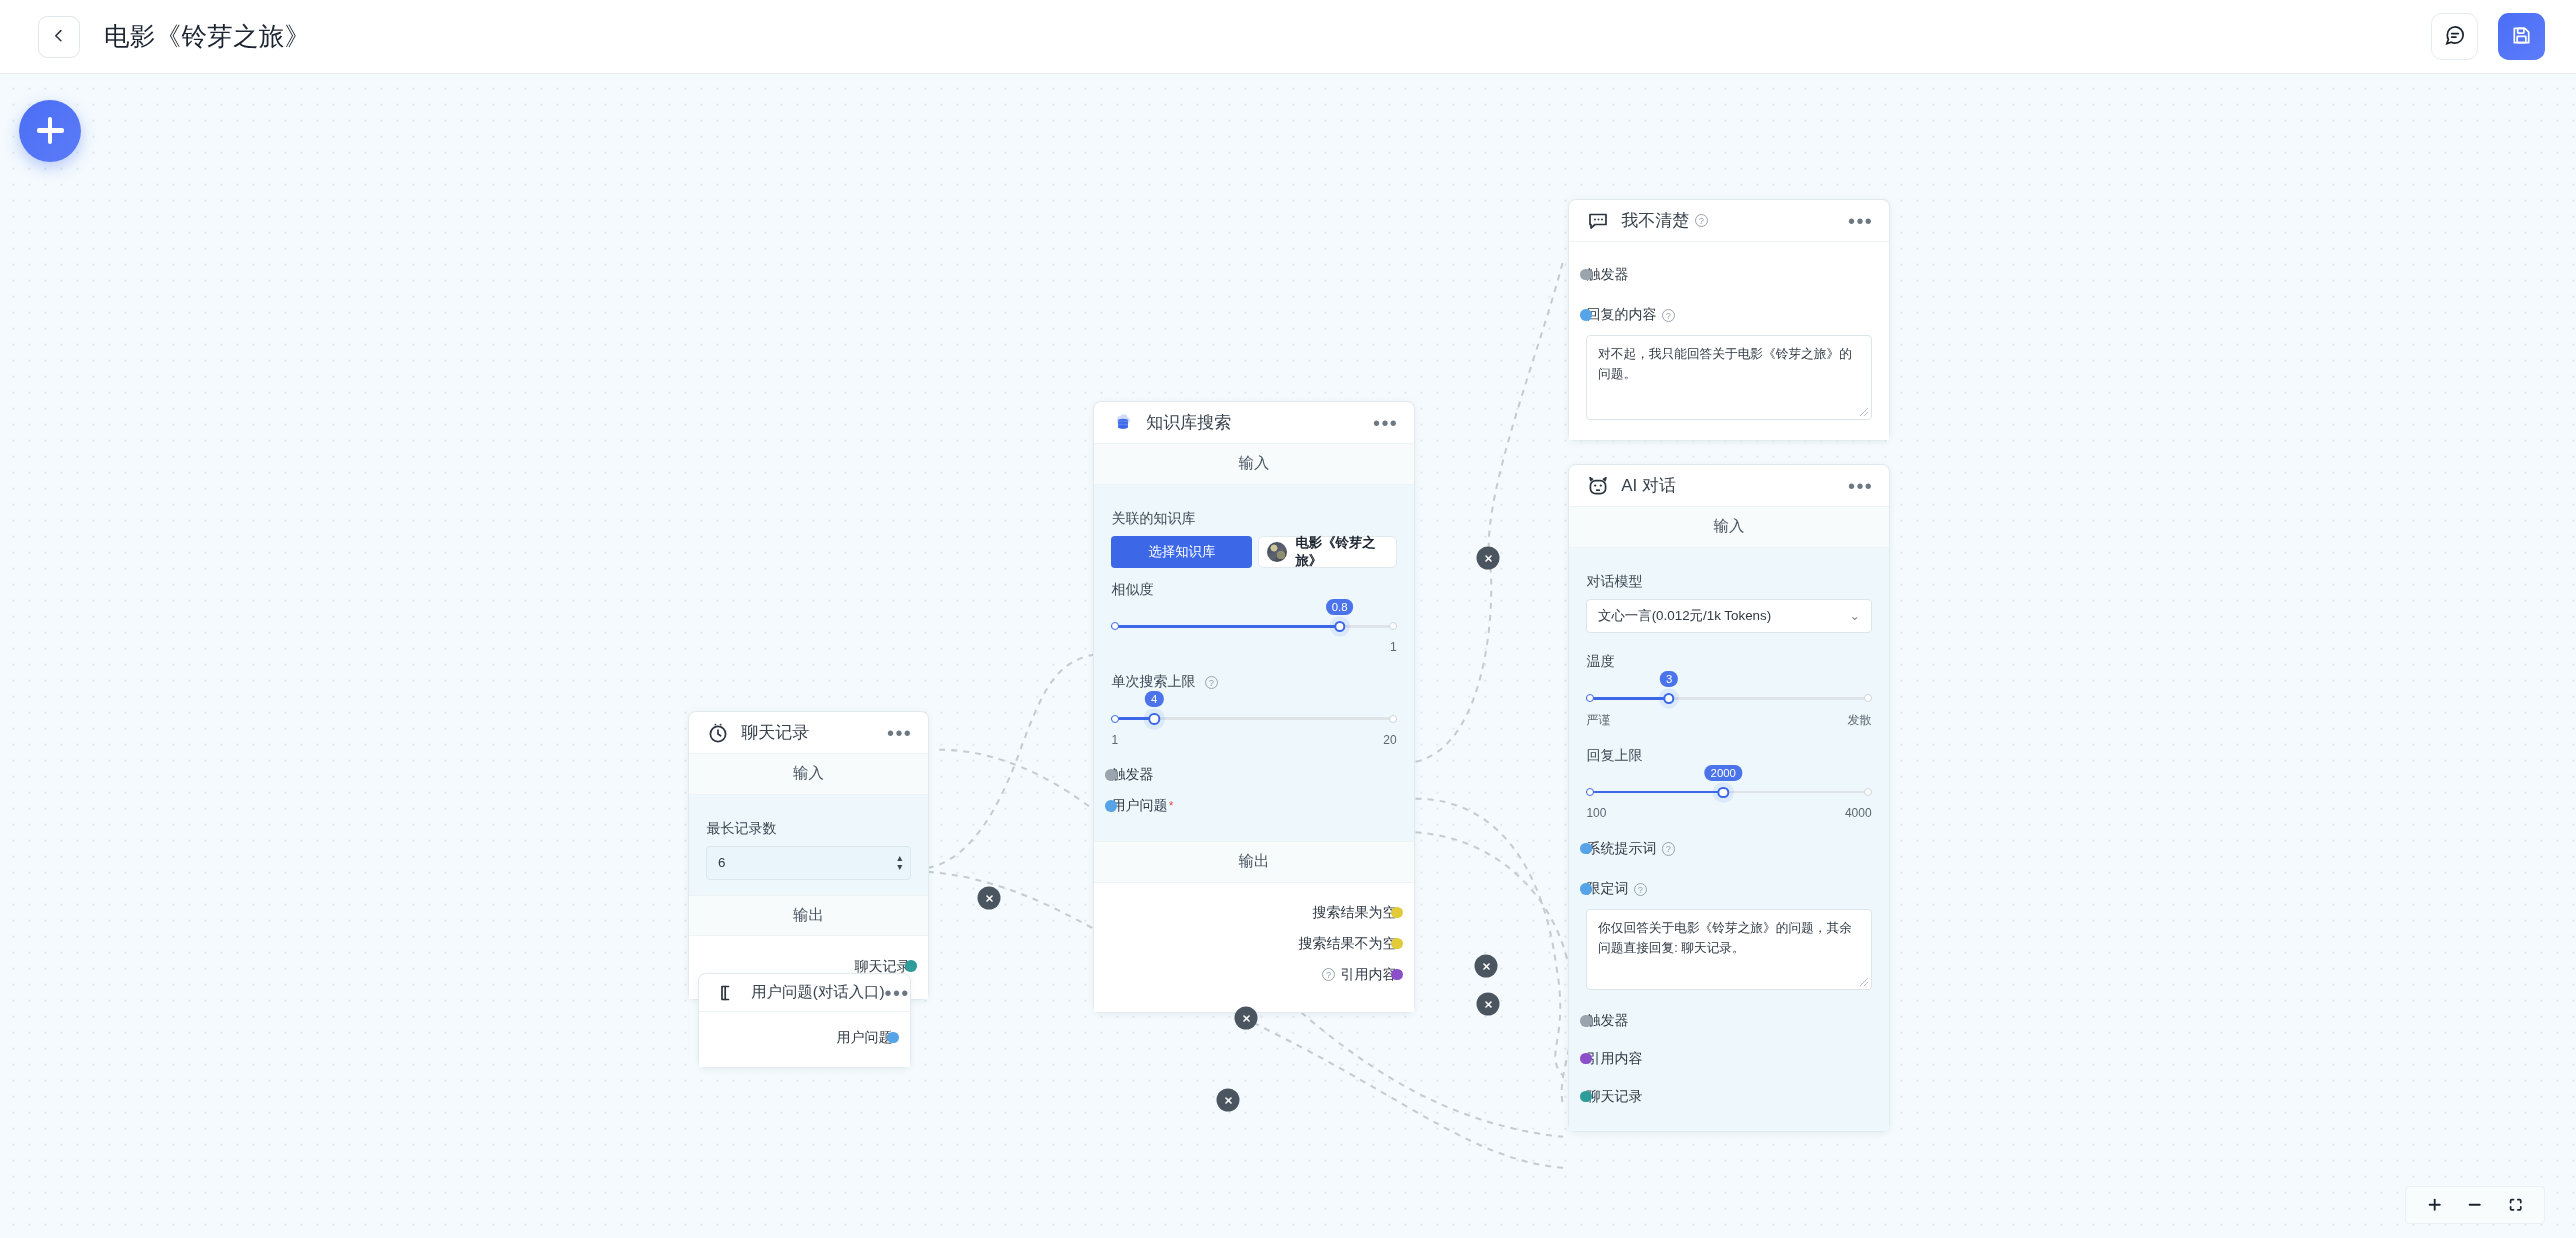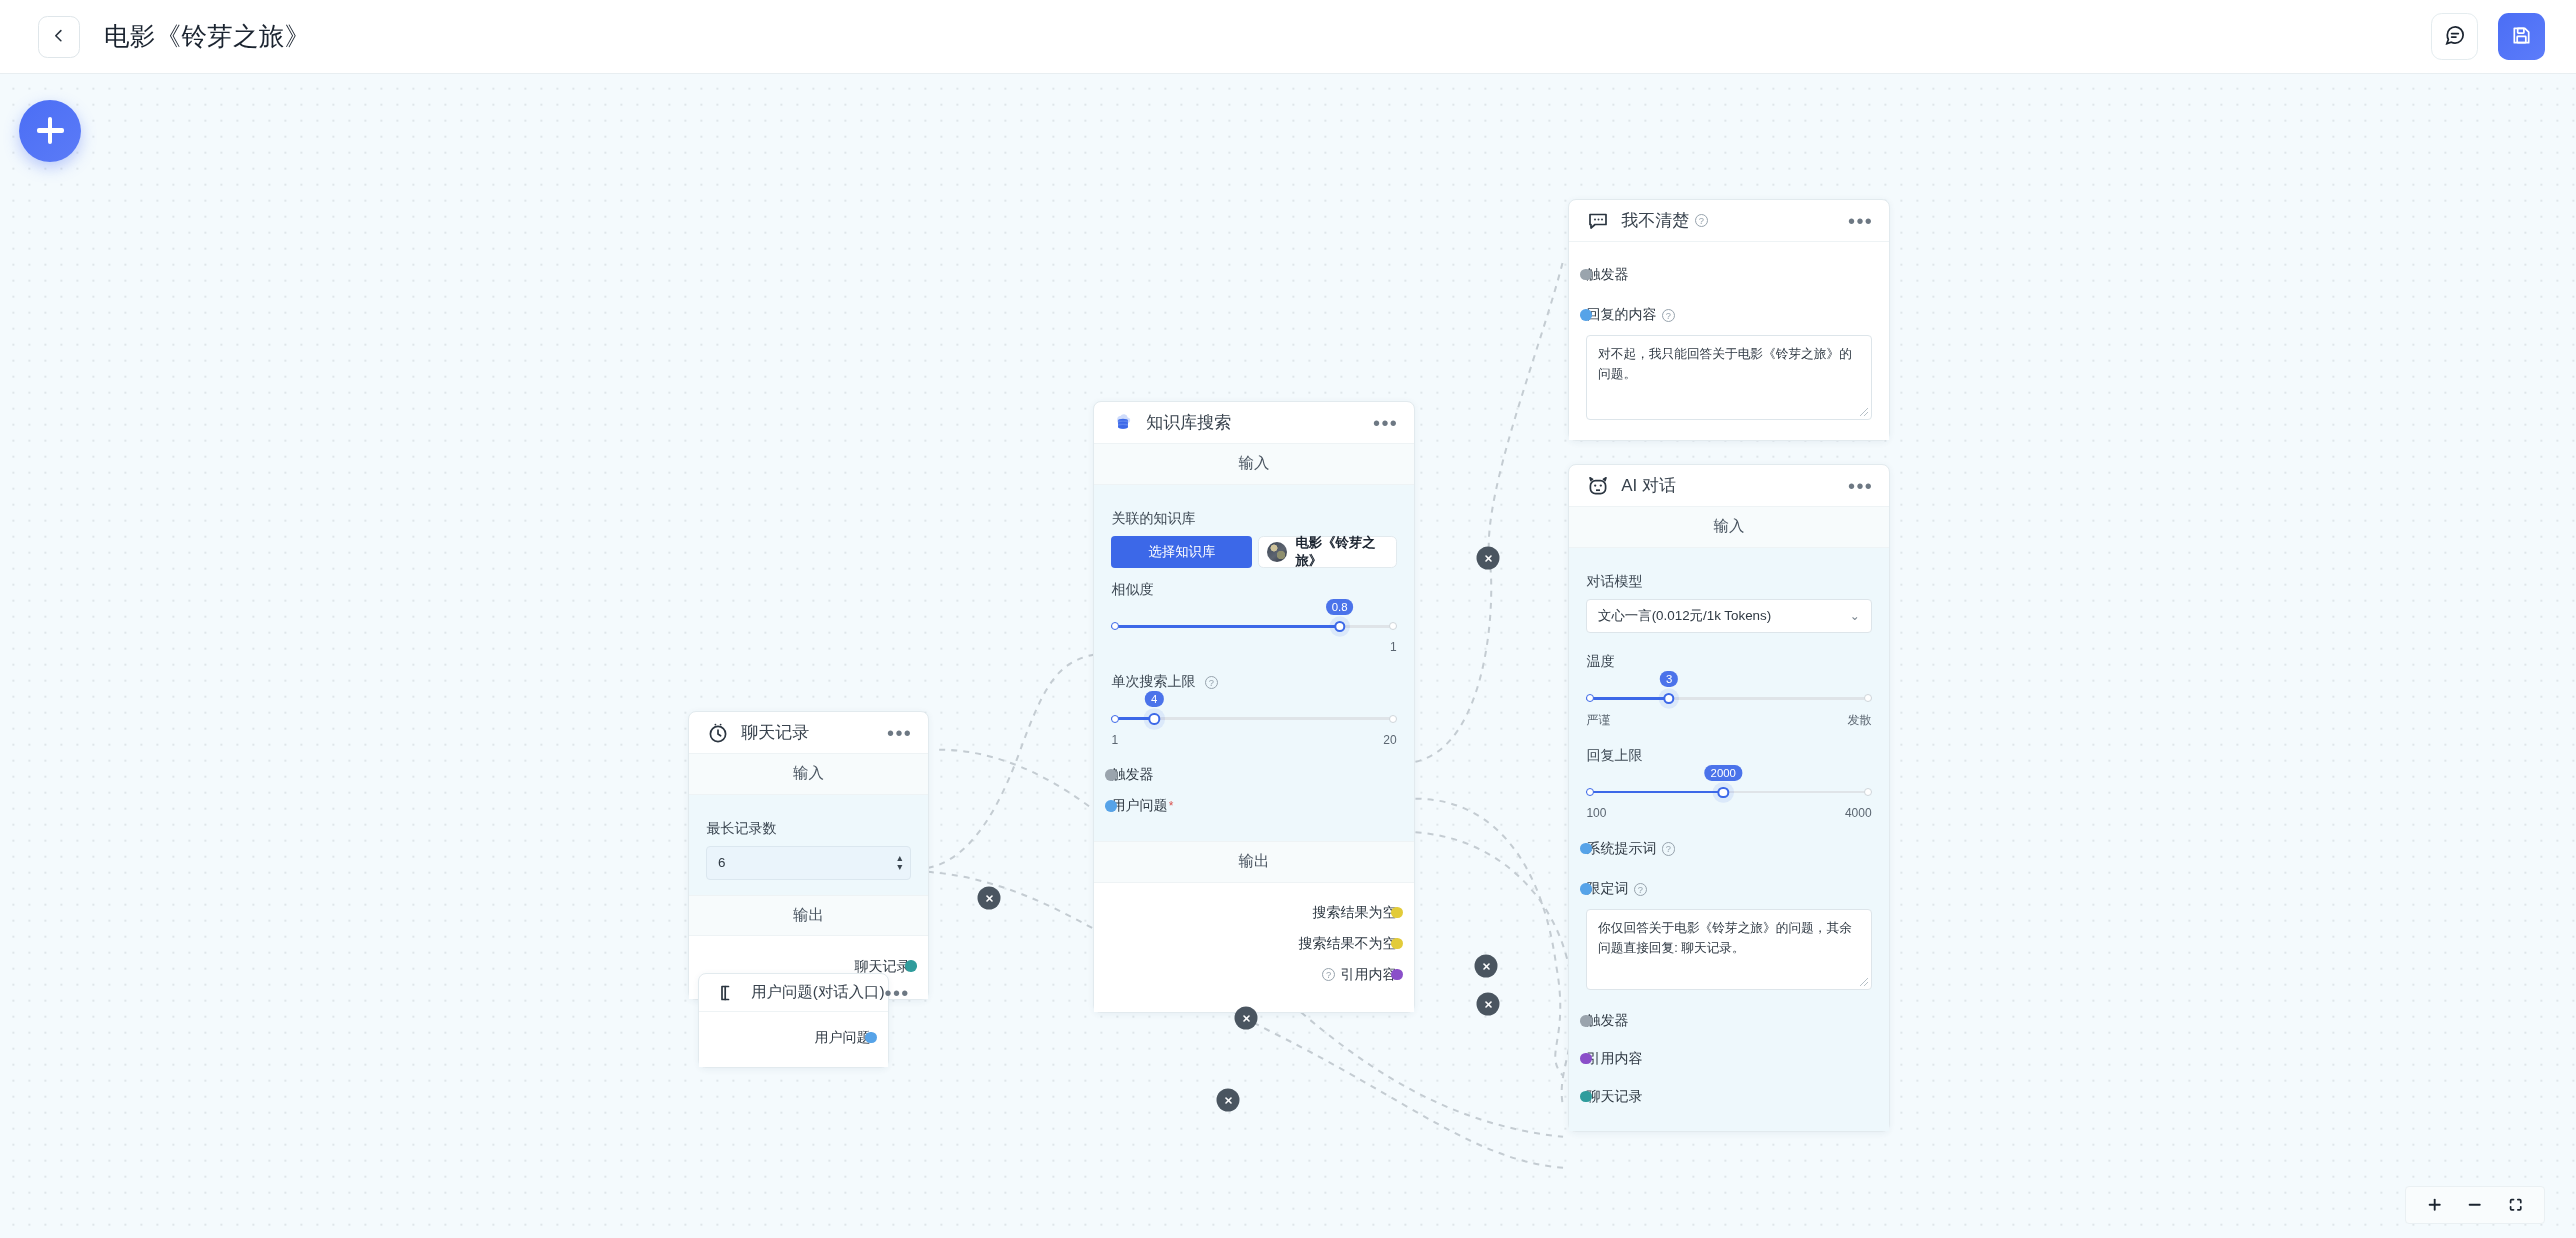--- a/index.html
+++ b/index.html
@@ -324,21 +324,21 @@
     </div>
     <div class="sect-band top-b">输出</div>
     <div class="body-out">
       <div class="io-row right">
         <span>聊天记录</span>
         <span class="port right p-teal" style="top:5.4px"></span>
       </div>
     </div>
   </div>
 
-  <div class="node" style="left:698px; top:899px; width:191px;">
+  <div class="node" style="left:698px; top:899px; width:213px;">
     <div class="node-head" style="height:38px">
       <span class="node-ico">
         <svg viewBox="0 0 24 24" fill="none" stroke="#2b3540" stroke-width="1.7" stroke-linecap="round">
           <path d="M6 5.5h6.5M6 5.5v13M6 18.5h6.5"></path>
             <path d="M9.2 5.5v13"></path>
         </svg>
       </span>
       <span class="node-title" style="font-size:15.4px">用户问题(对话入口)</span>
       <span class="dots">•••</span>
     </div>

